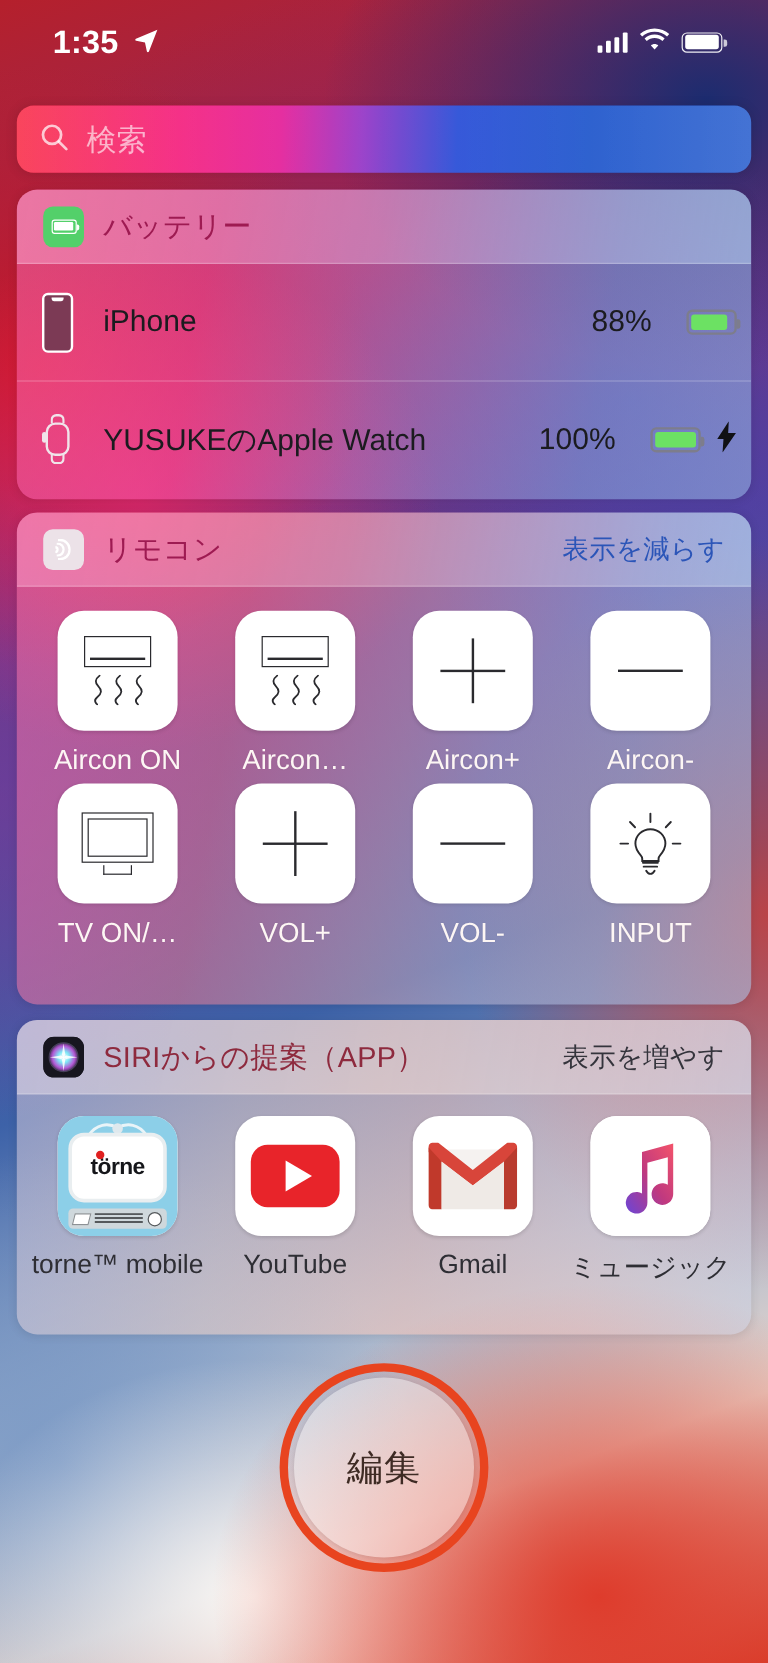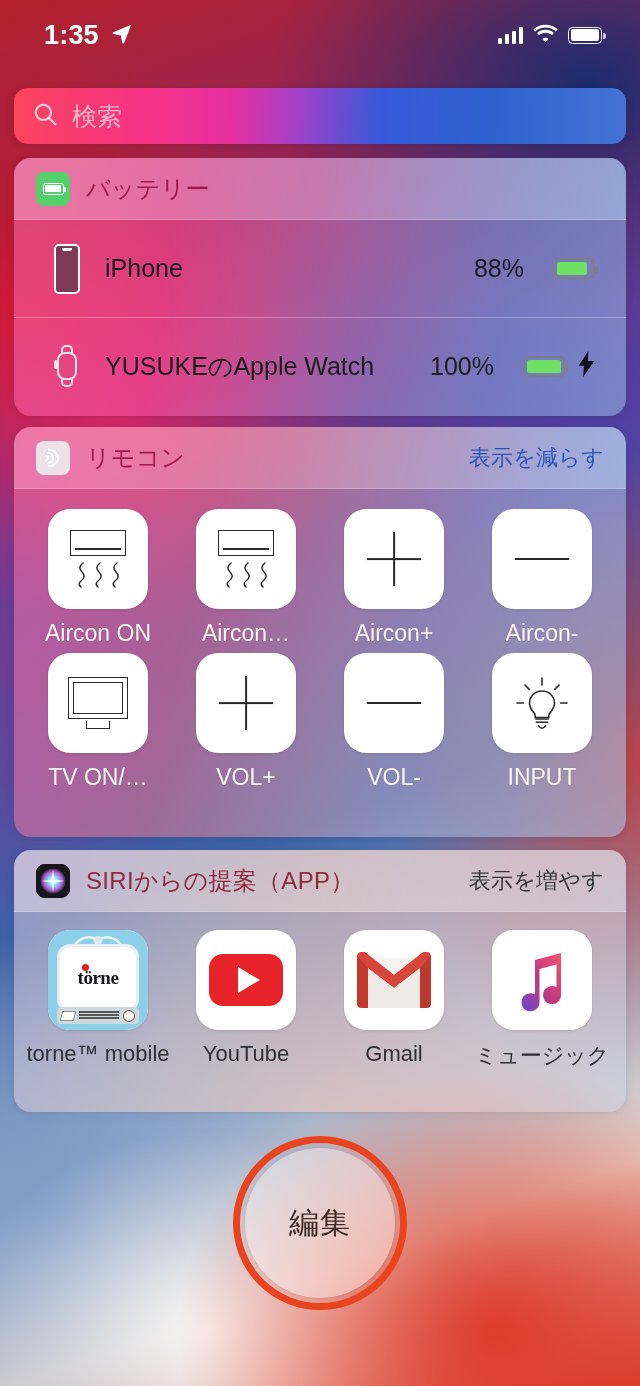--- a/index.html
+++ b/index.html
@@ -100,21 +100,21 @@
   }
   #battery-card .card-head{
     background:linear-gradient(100deg, rgba(255,175,215,.45) 0%, rgba(230,180,225,.40) 50%, rgba(175,200,235,.55) 100%);
   }
   .batt-icon{ background:#53d06a; }
   .batt-icon .glyph{ width:21px; height:12px; border:1.7px solid #fff; border-radius:2.5px; position:relative; }
   .batt-icon .glyph::before{ content:""; position:absolute; inset:1.5px; background:#fff; border-radius:1px; }
   .batt-icon .glyph::after{ content:""; position:absolute; right:-3.6px; top:3px; width:2.4px; height:5px;
                             background:#fff; border-radius:0 1.5px 1.5px 0; }
 
-  .batt-row{ height:97px; display:flex; align-items:center; padding:0 31px; position:relative; }
+  .batt-row{ height:97px; display:flex; align-items:center; padding:0 12px; position:relative; }
   .batt-row + .batt-row{ border-top:1px solid rgba(255,255,255,.30); }
   .dev-icon{ width:44px; flex:none; display:flex; justify-content:center; align-items:center; }
   .dev-name{ font-size:25px; color:#1b1b1f; margin-left:16px; flex:1; }
   .dev-pct{ font-size:25px; color:#1b1b1f; margin-right:29px; }
   .dev-batt{ width:42px; height:21px; border:2px solid #7d7d8c; border-radius:5px;
              padding:2px; position:relative; flex:none; }
   .dev-batt::after{ content:""; position:absolute; right:-5px; top:6px; width:3.2px; height:8px;
              background:#7d7d8c; border-radius:0 2px 2px 0; }
   .dev-batt span{ display:block; height:100%; background:#6ce163; border-radius:2.5px; }
   .bolt{ margin-left:13px; font-size:24px; color:#101014; font-weight:700; line-height:1; }
@@ -197,23 +197,23 @@
   .app-btn{ width:100px; height:100px; border-radius:22px; overflow:hidden;
             box-shadow:0 1px 3px rgba(0,0,0,.12); background:#fff;
             display:flex; align-items:center; justify-content:center; }
   .app-label{ margin-top:11px; font-size:22px; color:#2e2e34; max-width:152px;
             text-align:center; white-space:nowrap; overflow:hidden; }
 
   
   .ic-torne{ width:100%; height:100%; background:#8ccfe8; position:relative; }
   .ic-torne .ant{ position:absolute; top:4px; left:50%; transform:translateX(-50%);
             width:56px; height:14px; }
-  .ic-torne .scrn{ position:absolute; top:14px; left:9px; right:9px; height:68px;
+  .ic-torne .scrn{ position:absolute; top:14px; left:9px; right:9px; height:58px;
             background:#fff; border:3px solid #e9eef0; border-radius:13px;
-            display:flex; align-items:center; justify-content:center;font-family:Liberation Serif, serif; }
+            display:flex; align-items:center; justify-content:center; }
   .ic-torne .txt{ font-size:19px; font-weight:700; color:#15161a; letter-spacing:-.5px; position:relative; }
   .ic-torne .dot{ position:absolute; width:7px; height:7px; border-radius:50%; background:#e02020;
             top:-1px; left:21px; }
   .ic-torne .base{ position:absolute; bottom:6px; left:9px; right:9px; height:17px;
             background:#cfd8dc; border-radius:4px; display:flex; align-items:center; gap:4px; padding:0 4px; }
   .ic-torne .base .grill{ flex:1; height:9px; background:repeating-linear-gradient(#55595c 0 1.6px,#cfd8dc 1.6px 3.2px); }
   .ic-torne .base .knb{ width:12px; height:12px; border-radius:50%; background:#fff; border:1.5px solid #55595c; }
   .ic-torne .base .pad{ width:14px; height:10px; background:#fff; border:1.2px solid #8d9296; transform:skewX(-14deg); }
 
   .ic-yt{ width:74px; height:52px; background:#e8242a; border-radius:14px;

